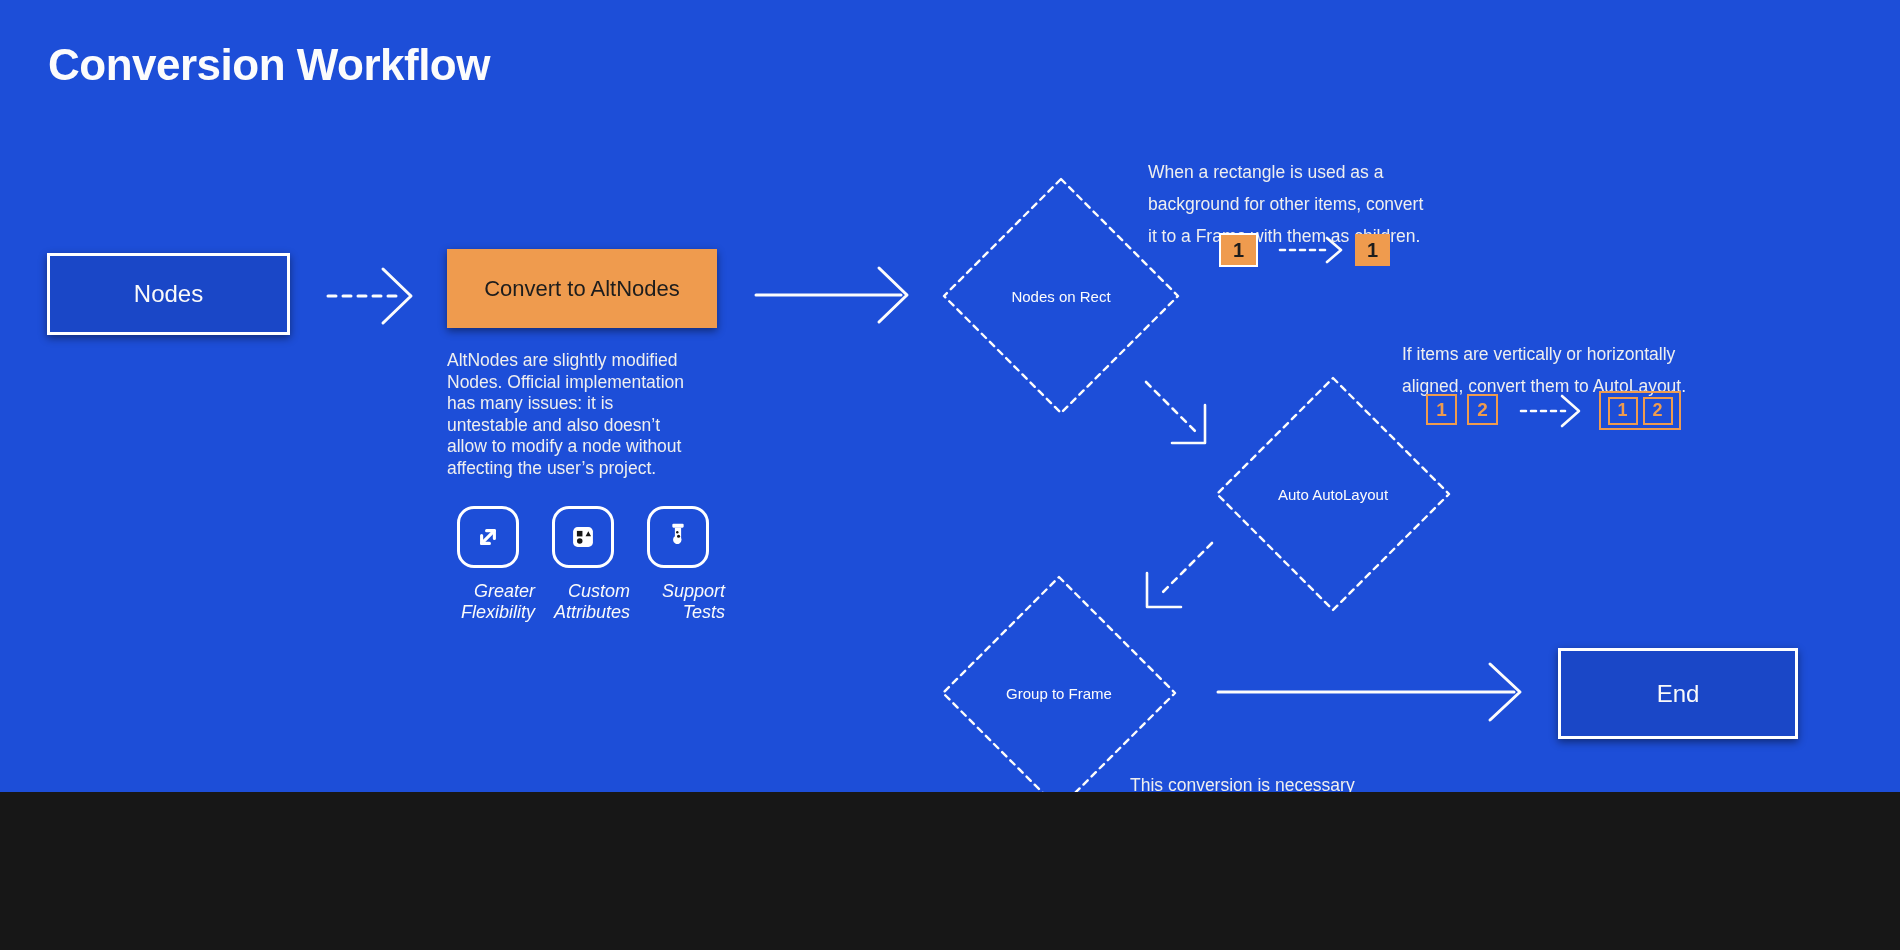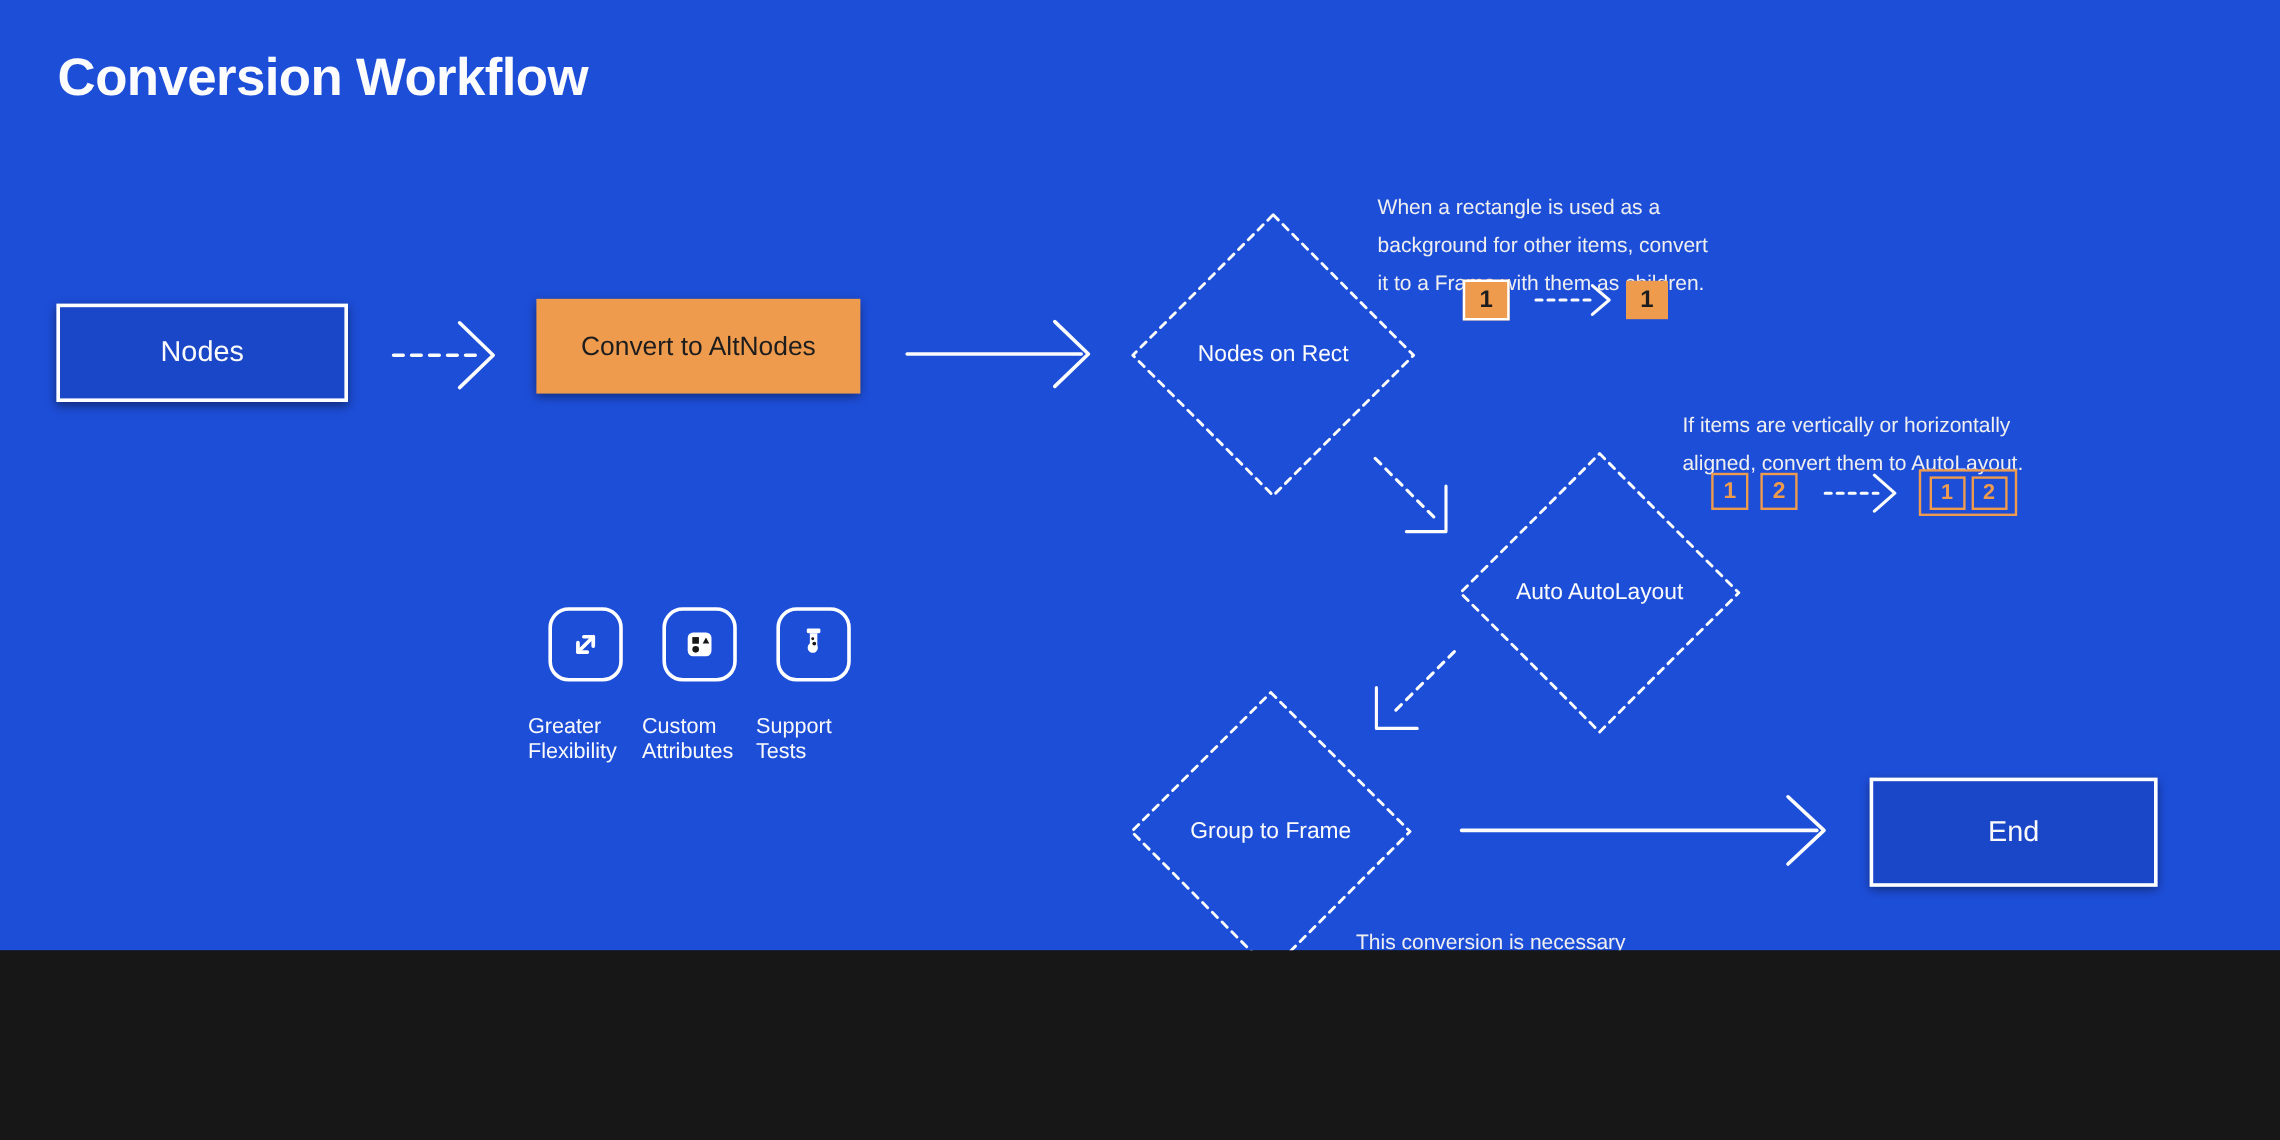--- a/index.html
+++ b/index.html
@@ -22,30 +22,30 @@
     font-size:22px;font-weight:500;color:#1d1d1d;box-shadow:0 3px 8px rgba(0,0,0,0.45);
   }
   .note{
     font-size:17.5px;line-height:32px;color:#efefef;white-space:pre-line;
   }
   #convert-note{left:447px;top:350px;width:300px;line-height:21.5px;}
   #note-rect-to-frame{left:1148px;top:156px;width:370px;}
   #note-autolayout{left:1402px;top:338px;width:345px;}
   #note-group{left:1130px;top:769px;width:320px;}
   .diamond-label{
-    transform:translate(-50%,-50%);white-space:nowrap;font-size:19px;color:#fcfcfc;
+    transform:translate(-50%,-50%);white-space:nowrap;font-size:15px;color:#fcfcfc;
   }
   #features{left:440px;top:506px;display:flex;}
   .feature{width:95px;display:flex;flex-direction:column;align-items:center;}
   .feature-icon-box{
     box-sizing:border-box;width:62px;height:62px;border:3px solid #fff;border-radius:17px;
     display:flex;align-items:center;justify-content:center;
   }
   .feature-label{
-    margin-top:27px;font-size:18px;line-height:21px;text-align:left;color:#fafafa;
+    margin-top:13px;font-size:18px;line-height:21px;text-align:right;color:#fafafa;font-style:italic;
   }
   .chip{
     box-sizing:border-box;display:flex;align-items:center;justify-content:center;
     font-weight:700;
   }
   #rtf-before{left:1219px;top:233px;width:39px;height:34px;background:#EF9B4E;border:2px solid #fff;color:#1d1d1d;font-size:20px;}
   #rtf-after{left:1355px;top:234px;width:35px;height:32px;background:#EF9B4E;color:#1d1d1d;font-size:20px;}
   .al-chip{
     box-sizing:border-box;width:31px;height:31px;border:2px solid #EF9B4E;color:#EF9B4E;
     display:flex;align-items:center;justify-content:center;font-size:19px;font-weight:600;
@@ -107,20 +107,26 @@
   </svg>
 
   <div class="abs terminal-box" id="start-box">
     <span>Nodes</span>
   </div>
 
   <div class="abs" id="convert-box">
     <span>Convert to AltNodes</span>
   </div>
 
+  <div class="abs note" id="convert-note">AltNodes are slightly modified
+Nodes. Official implementation
+has many issues: it is
+untestable and also doesn’t
+allow to modify a node without
+affecting the user’s project.</div>
 
   <div class="abs" id="features">
     <div class="feature">
       <div class="feature-icon-box">
         <svg width="34" height="34" viewBox="0 0 24 24" fill="none" stroke="#fff" stroke-width="2.2" stroke-linecap="round" stroke-linejoin="round">
           <path d="M7.5 16.5 L16.5 7.5"></path>
           <path d="M11 7.5 H16.5 V13"></path>
           <path d="M13 16.5 H7.5 V11"></path>
         </svg>
       </div>

